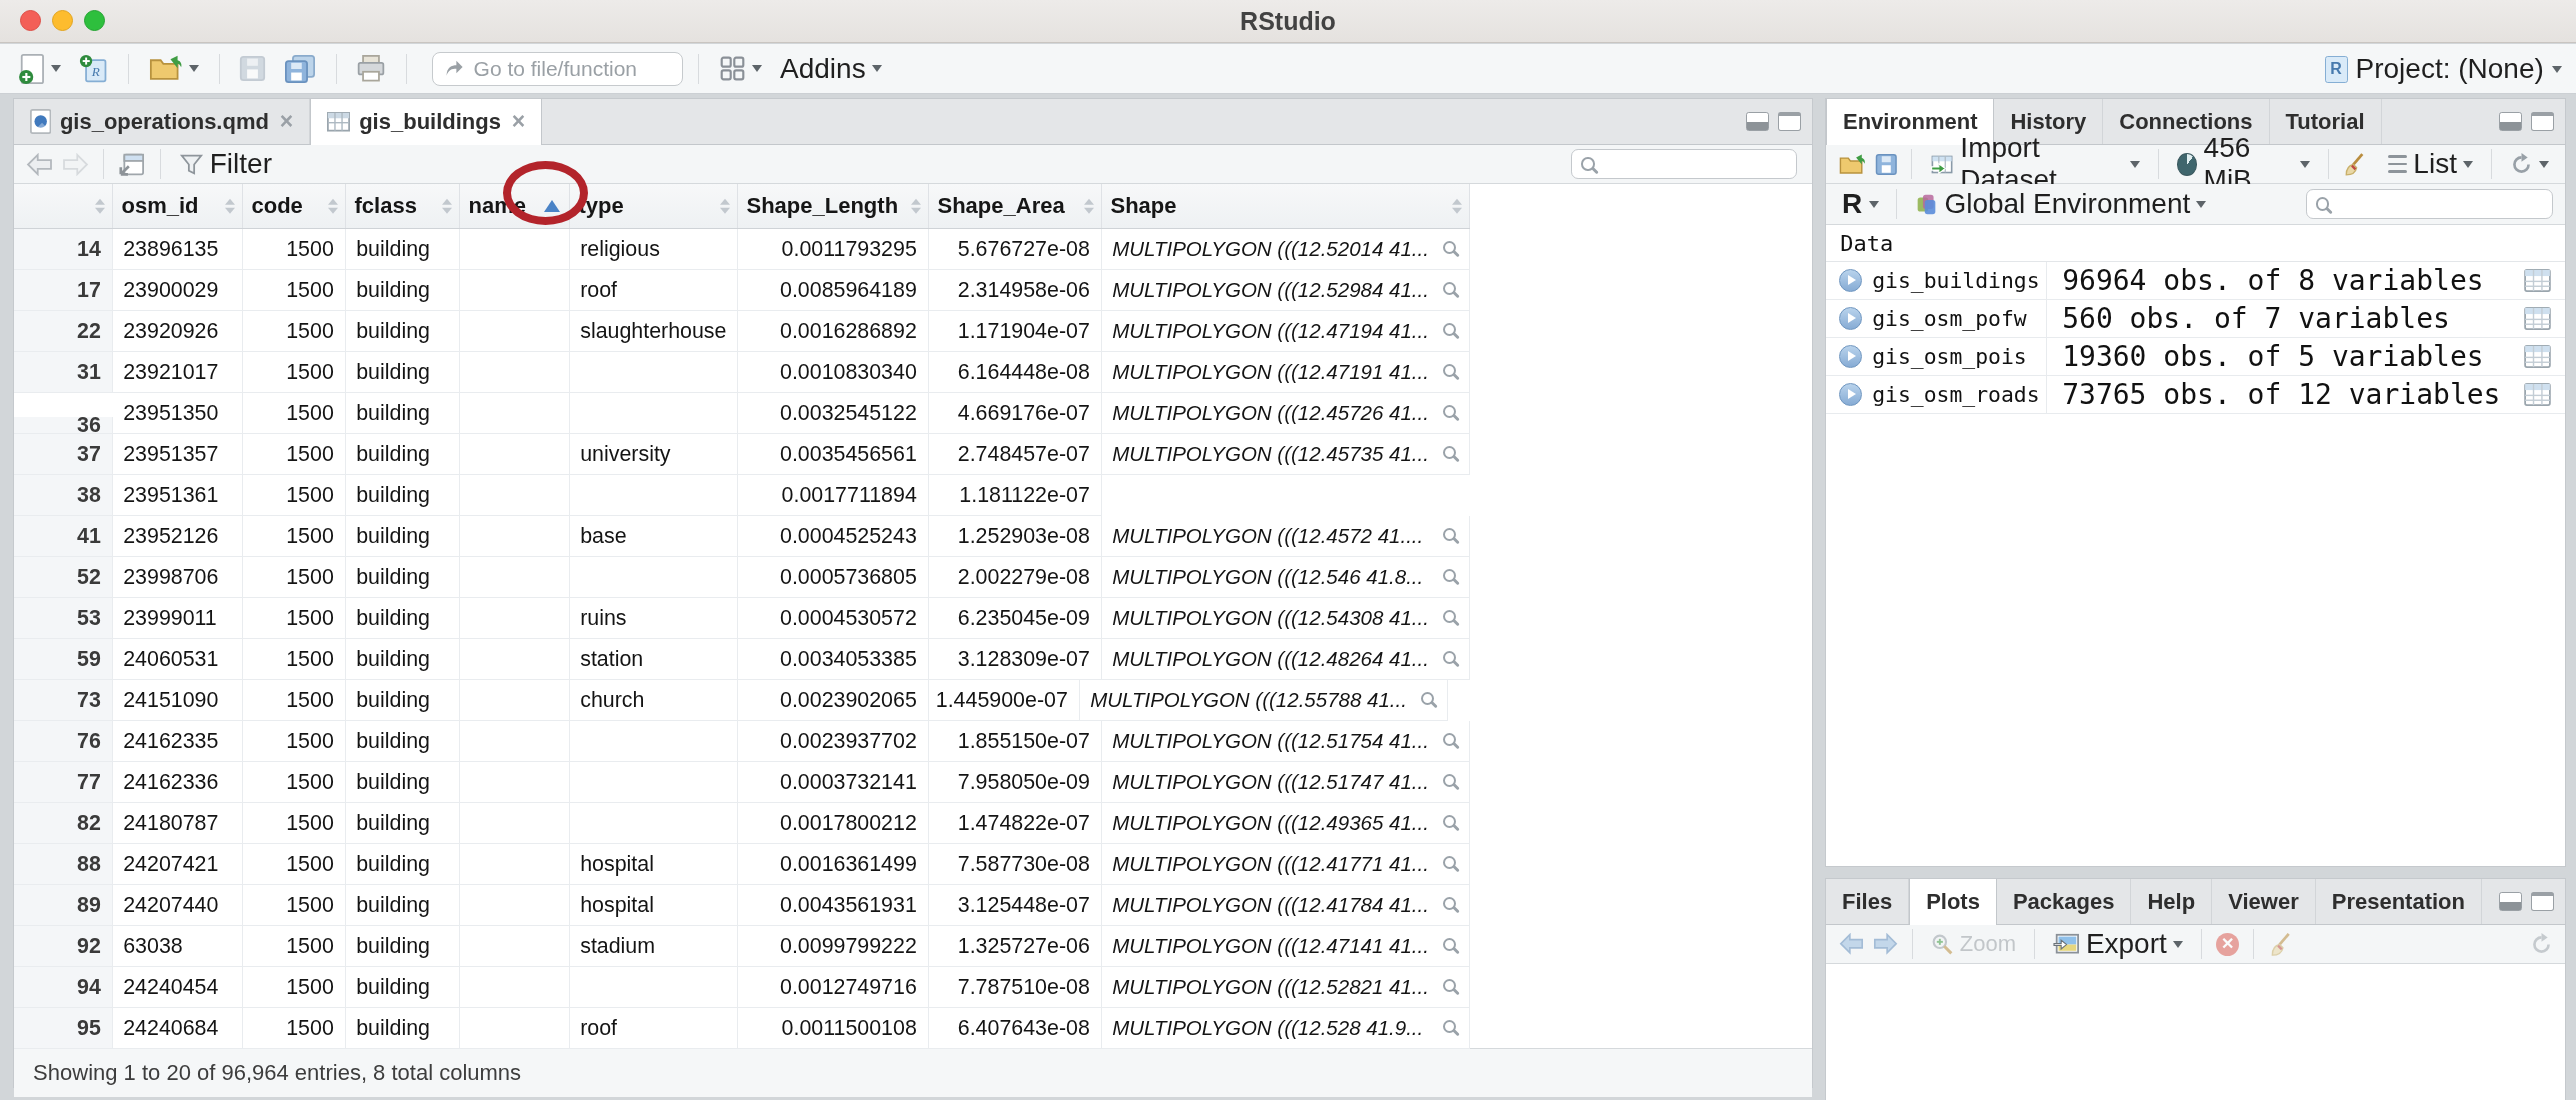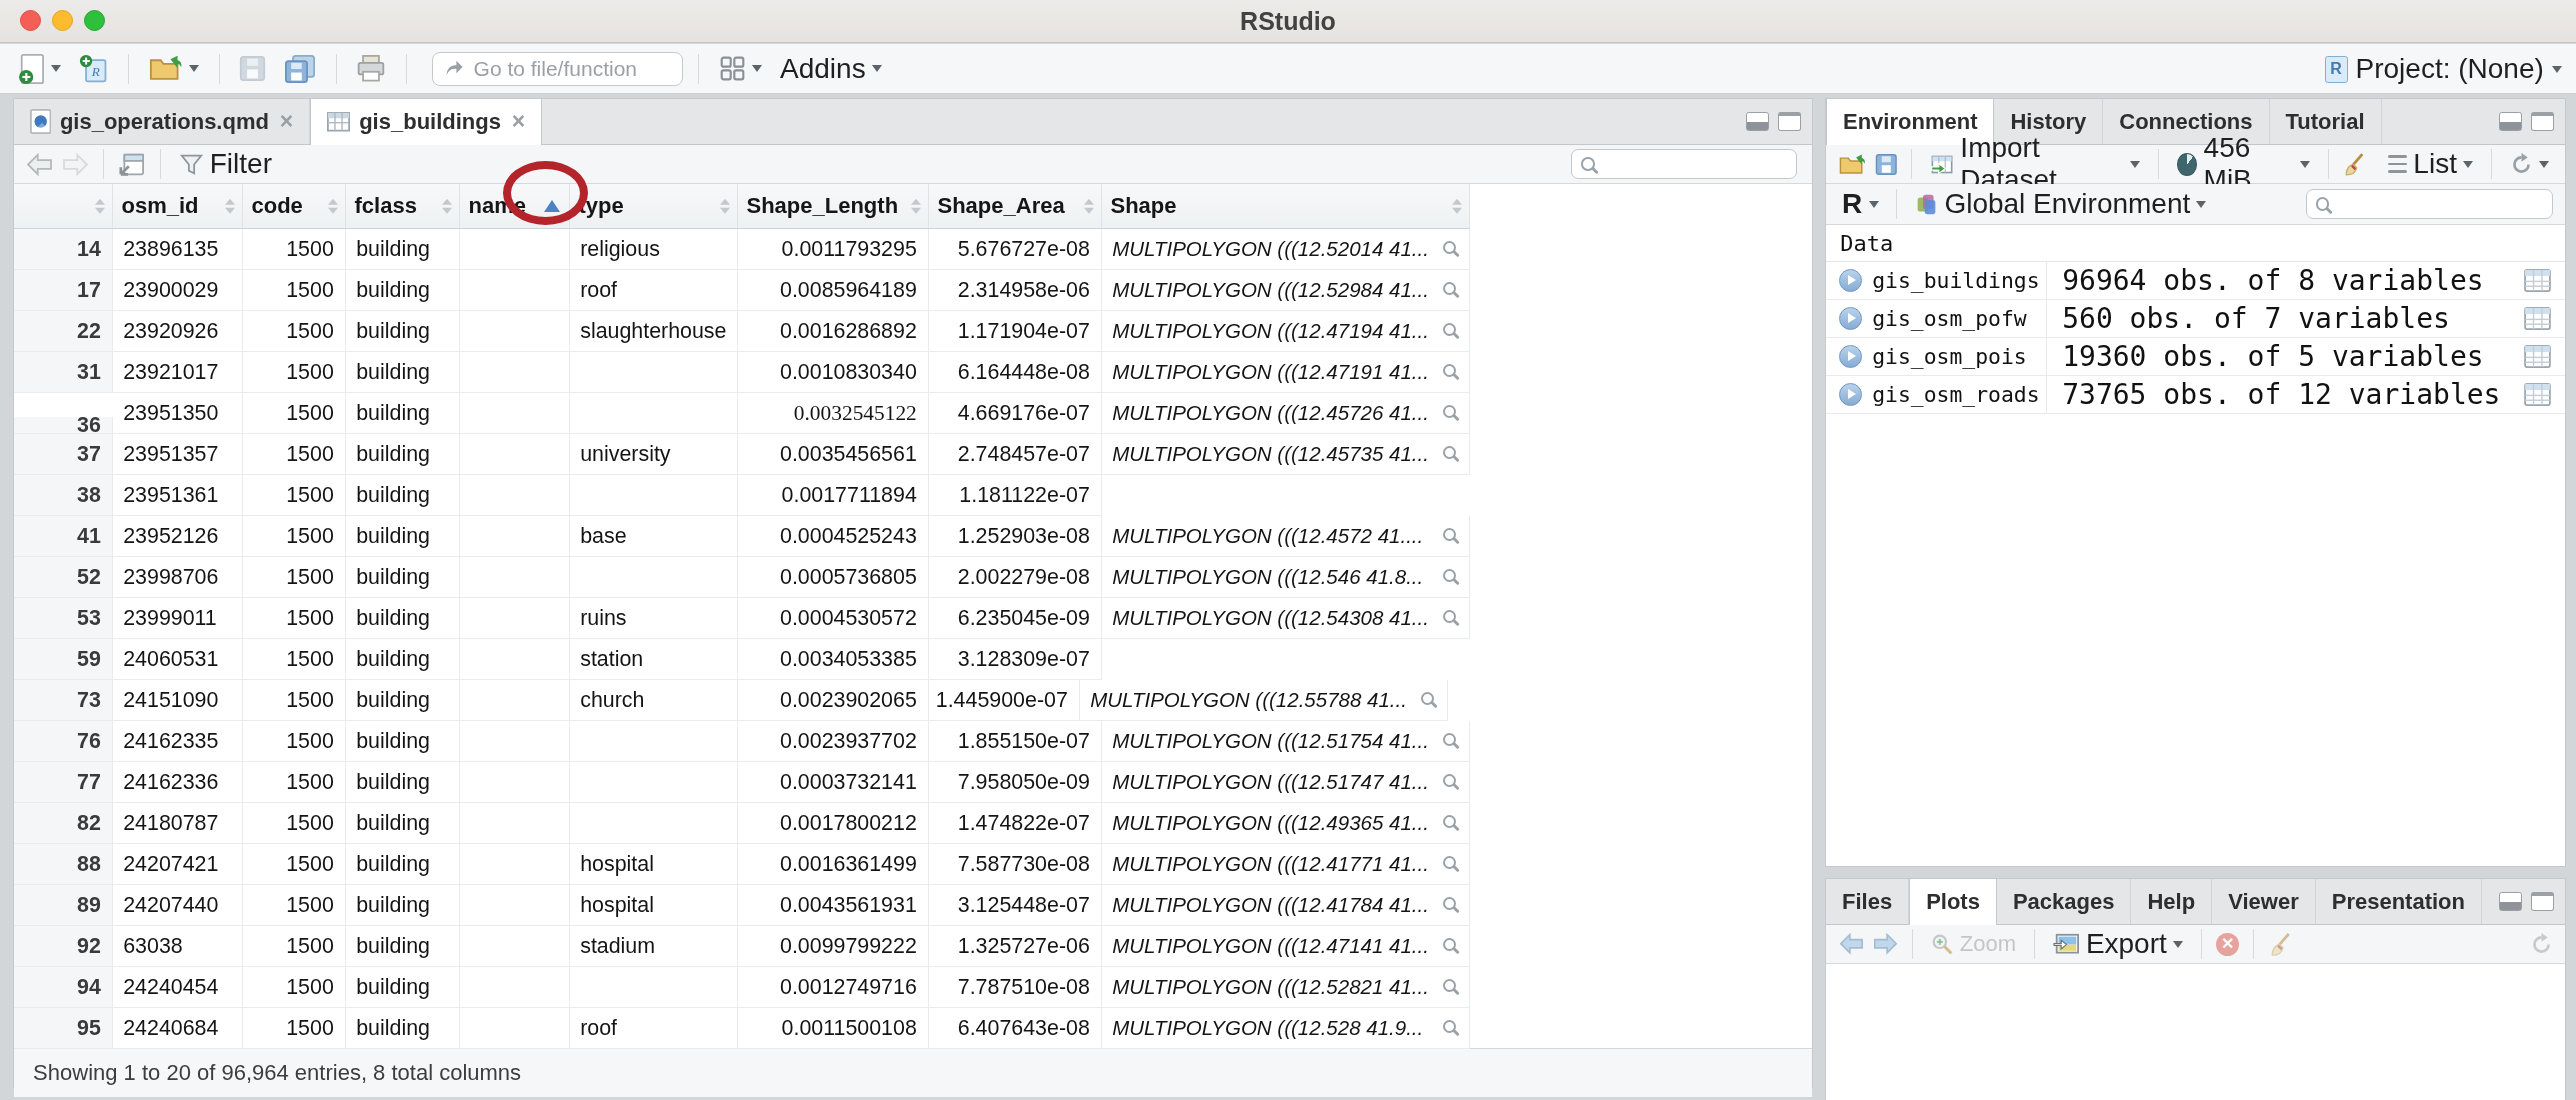--- a/index.html
+++ b/index.html
@@ -413,21 +413,21 @@
           </div>
           <div class="tcell " style="width: 114px;">
             <span>building</span>
           </div>
           <div class="tcell " style="width: 110px;">
             <span></span>
           </div>
           <div class="tcell " style="width: 168px;">
             <span></span>
           </div>
-          <div class="tcell cell-right" style="width: 191px; font-family: Liberation Serif, serif;">
+          <div class="tcell cell-right" style="width: 191px;">
             <span>0.0032545122</span>
           </div>
           <div class="tcell cell-right" style="width: 173px;">
             <span>4.669176e-07</span>
           </div>
           <div class="tcell cell-shape" style="width: 368px;">
             <span>MULTIPOLYGON (((12.45726 41...</span>
             <span class="mag"></span>
           </div>
         </div>
@@ -594,20 +594,24 @@
             <span></span>
           </div>
           <div class="tcell " style="width: 168px;">
             <span>station</span>
           </div>
           <div class="tcell cell-right" style="width: 191px;">
             <span>0.0034053385</span>
           </div>
           <div class="tcell cell-right" style="width: 173px;">
             <span>3.128309e-07</span>
+          </div>
+          <div class="tcell cell-shape" style="width: 368px;">
+            <span>MULTIPOLYGON (((12.48264 41...</span>
+            <span class="mag"></span>
           </div>
         </div>
         <div class="trow">
           <div class="tcell cell-rownum" style="width: 99px;">
             <span>73</span>
           </div>
           <div class="tcell " style="width: 130px;">
             <span>24151090</span>
           </div>
           <div class="tcell cell-right" style="width: 103px;">

